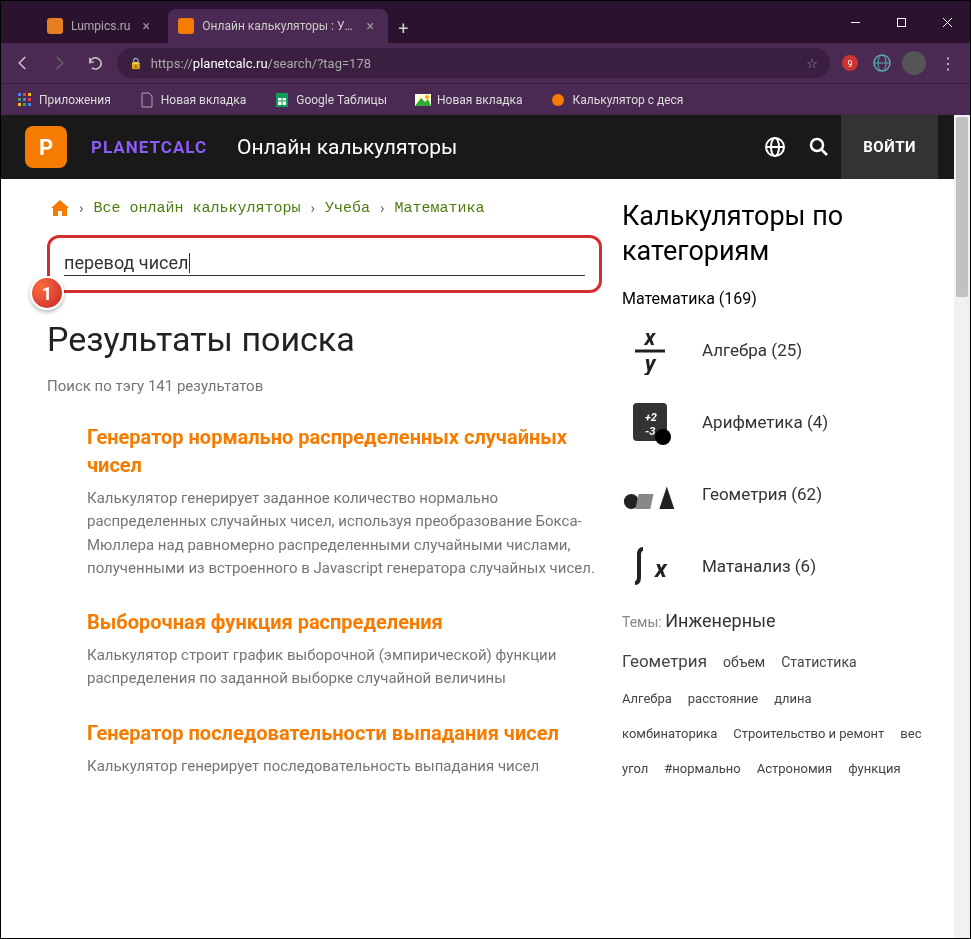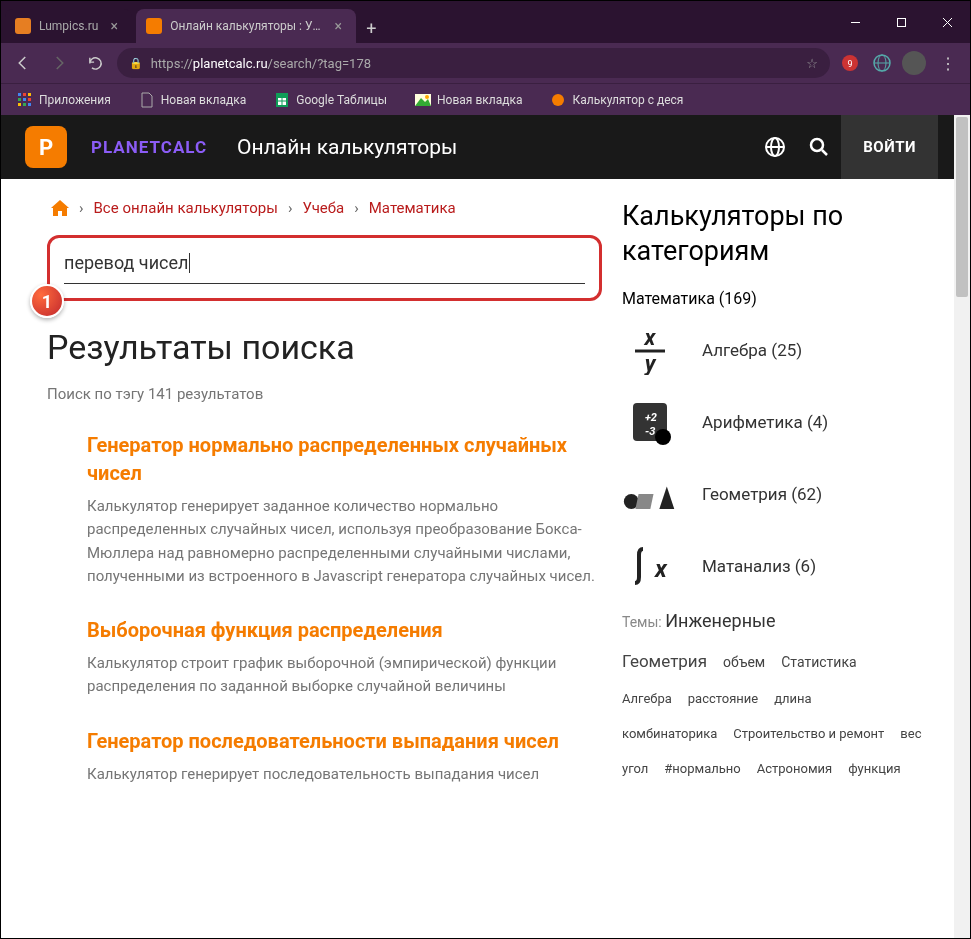--- a/index.html
+++ b/index.html
@@ -1,21 +1,21 @@
 <!DOCTYPE html>
 <html><head>
 <meta charset="utf-8">
 <style>
 * { margin: 0; padding: 0; box-sizing: border-box; font-family: -apple-system, BlinkMacSystemFont, "Segoe UI", Roboto, Arial, sans-serif; }
 body { background: #1a0d1f; width: 971px; height: 939px; overflow: hidden; position: relative; }
 
 
 .window-frame { border: 1px solid #000; height: 939px; display: flex; flex-direction: column; background: #1a0d1f; }
 .titlebar { background: #2b1330; height: 42px; display: flex; align-items: center; }
-.tabs-row { flex: 1; display: flex; align-items: flex-end; height: 42px; }
+.tabs-row { flex: 1; display: flex; align-items: flex-end; height: 42px; margin-left: 32px; }
 .tab { height: 34px; display: flex; align-items: center; padding: 0 10px; gap: 8px; font-size: 12px; color: #ccc; border-radius: 8px 8px 0 0; max-width: 220px; margin-left: 4px; position: relative; }
 .tab.active { background: #4a2a52; }
 .tab.inactive { background: #2b1330; color: #aaa; }
 .favicon { width: 16px; height: 16px; border-radius: 3px; flex-shrink: 0; }
 .favicon.orange { background: #e67e22; }
 .favicon.planetcalc { background: #f57c00; }
 .tab-title { white-space: nowrap; overflow: hidden; text-overflow: ellipsis; flex: 1; }
 .tab-close { color: #999; font-size: 14px; cursor: pointer; width: 16px; text-align: center; }
 .new-tab { color: #ccc; font-size: 18px; padding: 0 10px; cursor: pointer; margin-bottom: 4px; }
 .win-controls { display: flex; }
@@ -56,27 +56,27 @@
 
 
 .content { padding: 20px 32px 20px 46px; display: flex; gap: 20px; }
 .main-col { flex: 1; min-width: 0; }
 .side-col { width: 300px; }
 
 
 .breadcrumbs { display: flex; align-items: center; gap: 10px; font-size: 15px; margin-bottom: 18px; margin-left: 4px; }
 .bc-home { color: #f57c00; }
 .bc-sep { color: #666; }
-.bc-link { color: #b91c1c; cursor: pointer; }
+.bc-link { color: #4d7c0f; cursor: pointer; font-family: Liberation Mono, monospace; }
 
 
 .search-wrap { border: 3px solid #d32f2f; border-radius: 12px; padding: 10px 14px 14px; position: relative; margin-bottom: 26px; }
 .search-label { font-size: 12px; color: #666; }
 .search-label .req { color: #d32f2f; }
-.search-input-area { border-bottom: 1px solid #333; padding: 4px 0 10px; font-size: 18px; color: #333; display: flex; align-items: center; }
+.search-input-area { border-bottom: 1px solid #333; padding: 4px 0 2px; font-size: 18px; color: #333; display: flex; align-items: center; }
 .cursor-line { width: 1px; height: 20px; background: #333; display: inline-block; margin-left: 1px; }
 .badge-num { position: absolute; width: 34px; height: 34px; border-radius: 50%; background: radial-gradient(circle at 30% 30%, #ff6b3d, #c1272d); border: 2px solid #fff; color: #fff; font-weight: 700; display: flex; align-items: center; justify-content: center; font-size: 18px; box-shadow: 0 2px 4px rgba(0,0,0,0.3); }
 .badge-1 { left: -20px; bottom: -20px; }
 
 
 .search-btn-wrap { display: flex; justify-content: flex-end; position: relative; margin-bottom: 28px; }
 .search-btn-box { border: 3px solid #d32f2f; border-radius: 10px; padding: 6px; position: relative; }
 .search-btn { background: #f57c00; color: #fff; border: none; padding: 12px 24px; font-size: 15px; font-weight: 700; letter-spacing: 1px; cursor: pointer; border-radius: 2px; }
 .badge-2 { left: -18px; bottom: -18px; }
 

